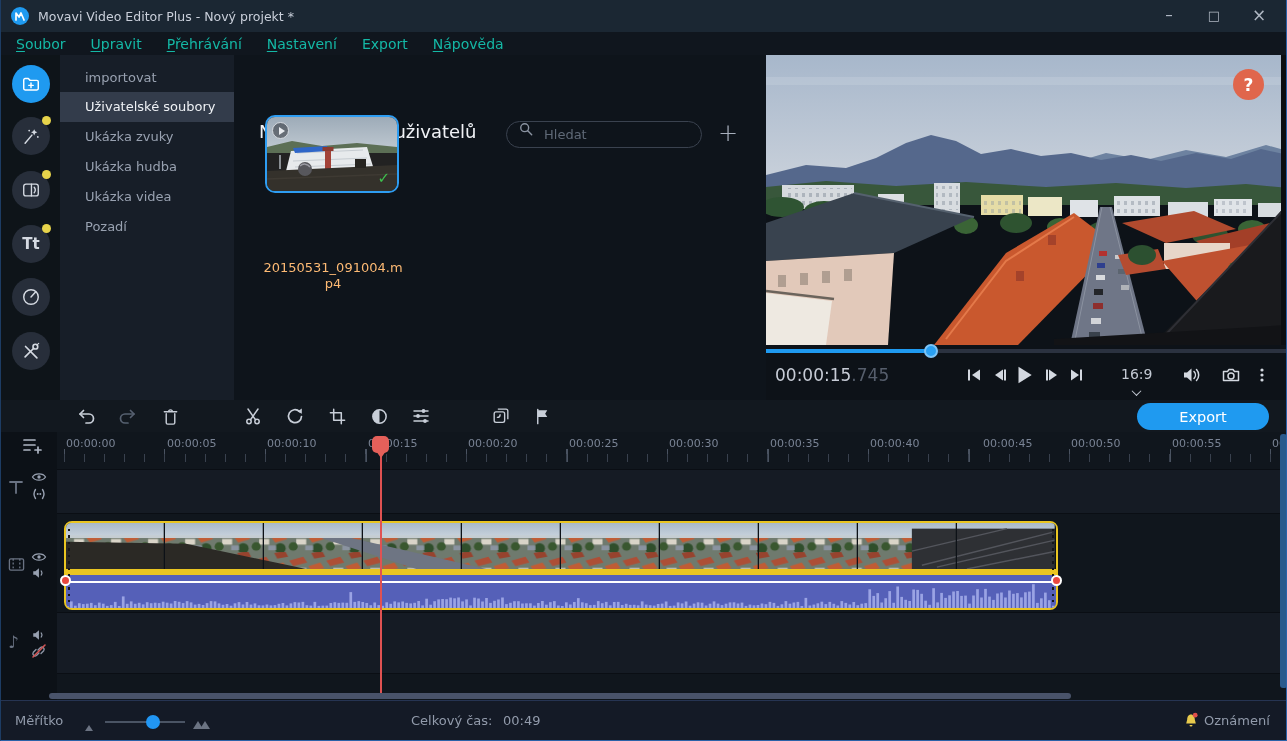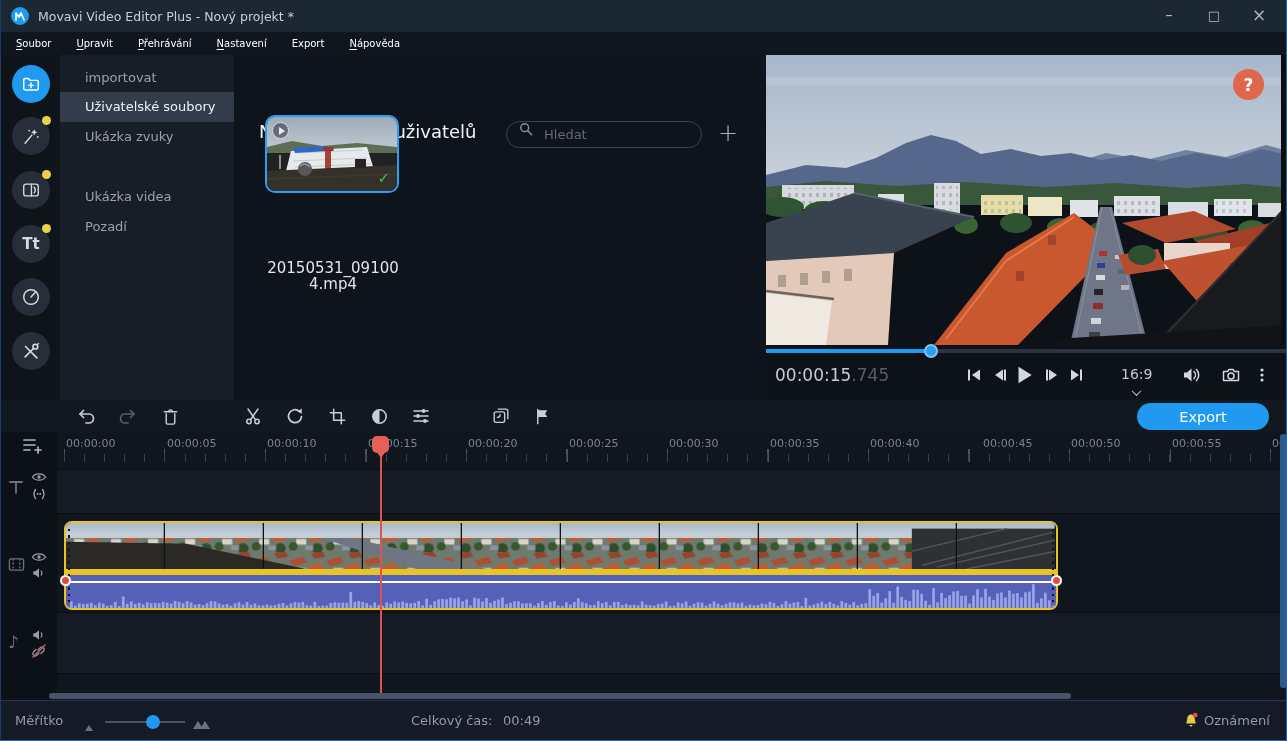--- a/index.html
+++ b/index.html
@@ -7,21 +7,21 @@
   .app{position:relative;width:1287px;height:741px;overflow:hidden;
        font-family:"DejaVu Sans","Liberation Sans",sans-serif;color:#dfe3ea;
        background:#10161d;border-right:1px solid #2b62a8;border-left:1px solid #1d3c63;border-bottom:1px solid #2b62a8;}
   .abs{position:absolute;flex-direction:column;}
 
   
   .titlebar{position:absolute;left:0;top:0;width:100%;height:32px;background:#1b2733;display:flex;align-items:center;}
   .titlebar .title{font-size:12.5px;color:#c9cfda;margin-left:8px;}
   .winbtn{position:absolute;top:0;width:34px;height:30px;display:flex;align-items:center;justify-content:center;color:#aeb6c2;font-size:15px;}
   .menubar{position:absolute;left:0;top:32px;width:100%;height:23px;background:#10161e;display:flex;align-items:center;padding-left:6px;}
-  .menuitem{font-size:10px;color:#ffffff;padding:2px 9px;margin-right:7px;}
+  .menuitem{font-size:14px;color:#14b8a6;padding:2px 9px;margin-right:7px;}
   .menuitem .k{text-decoration:underline;text-underline-offset:2px;}
 
   
   .iconbar{position:absolute;left:0;top:55px;width:59px;height:345px;background:#0e1419;}
   .cbtn{position:absolute;left:11px;width:38px;height:38px;border-radius:50%;background:#272e3a;display:flex;align-items:center;justify-content:center;}
   .cbtn.active{background:#1f9af0;}
   .dot{position:absolute;right:-1px;top:-1px;width:9px;height:9px;border-radius:50%;background:#e7d44b;}
   .tt{font-size:15px;color:#d5dae2;font-weight:bold;letter-spacing:0;}
 
   
@@ -33,21 +33,21 @@
   .collection{position:absolute;left:233px;top:55px;width:532px;height:345px;background:#0e141b;}
   .colltitle{position:absolute;left:25px;top:66px;font-size:18px;color:#f0f2f6;}
   .searchbox{position:absolute;left:272px;top:66px;width:196px;height:27px;border:1px solid #3a424f;border-radius:14px;display:flex;padding-left:12px;background:transparent;}
   .searchbox input{background:transparent;border:none;outline:none;color:#c7ccd6;font-size:13px;width:130px;margin-left:9px;font-family:inherit;}
   .searchbox input::placeholder{color:#5f6977;}
   .plusbtn{position:absolute;left:480px;top:64px;width:28px;height:28px;font-size:24px;color:#a7afbc;display:flex;align-items:center;justify-content:center;font-weight:300;}
   .mediacard{position:absolute;left:31px;top:60px;width:134px;height:78px;border:2px solid #2e9df2;border-radius:10px;overflow:hidden;background:#222;}
   .playov{position:absolute;left:5px;top:5px;width:17px;height:17px;border-radius:50%;background:rgba(15,18,24,.45);border:1.5px solid #d5dae0;}
   .playov::after{content:"";position:absolute;left:6px;top:4px;border-left:6px solid #e8ebef;border-top:4px solid transparent;border-bottom:4px solid transparent;}
   .checkmark{position:absolute;right:7px;bottom:4px;color:#3ec24e;font-size:15px;font-weight:bold;}
-  .medianame{position:absolute;left:-4px;top:145px;width:144px;text-align:center;font-size:15px;line-height:16px;color:#e5e5e5;word-break:break-all;}
+  .medianame{position:absolute;left:-4px;top:145px;width:144px;text-align:center;font-size:13px;line-height:16px;color:#fdba74;word-break:break-all;}
 
   
   .preview{position:absolute;left:765px;top:55px;width:522px;height:345px;background:#0d1218;}
   .helpbtn{position:absolute;left:467px;top:14px;width:31px;height:31px;border-radius:50%;background:#e0664c;color:#fff;font-size:17px;font-weight:bold;display:flex;align-items:center;justify-content:center;}
   .seek{position:absolute;left:0;top:294px;width:522px;height:4px;background:#2b3240;}
   .seekfill{position:absolute;left:0;top:0;height:4px;width:165px;background:#1f9af0;}
   .seekthumb{position:absolute;left:158px;top:-5px;width:14px;height:14px;border-radius:50%;background:#2aa0f2;border:2px solid #7cc4f7;}
   .pvtime{position:absolute;left:9px;top:310px;font-size:17px;color:#c7ccd6;}
   .pvtime .frac{color:#565e6c;}
   .pbtn{position:absolute;top:308px;width:24px;height:24px;display:flex;align-items:center;justify-content:center;}
@@ -157,20 +157,21 @@
         <path d="M17.6 4.3 L19.5 2.5" stroke-width="1.2"></path>
         <path d="M5 6 L17.5 18.5"></path>
       </svg>
     </div>
   </div>
 
   <div class="catbar">
     <div class="catitem sel" style="top:37px">Uživatelské soubory</div>
     <div class="catitem" style="top:8px">importovat</div>
     <div class="catitem" style="top:67px">Ukázka zvuky</div>
+    <div class="catitem" style="top:97px">Ukázka hudba</div>
     <div class="catitem" style="top:127px">Ukázka videa</div>
     <div class="catitem" style="top:157px">Pozadí</div>
   </div>
 
   <div class="collection">
     <div class="colltitle">Název kolekce uživatelů</div>
     <div class="searchbox">
       <svg width="14" height="14" viewBox="0 0 16 16" stroke="#8b94a2" fill="none" stroke-width="1.6" stroke-linecap="round">
         <circle cx="6.5" cy="6.5" r="4.5"></circle>
           <path d="M10 10 L14.5 14.5"></path>

